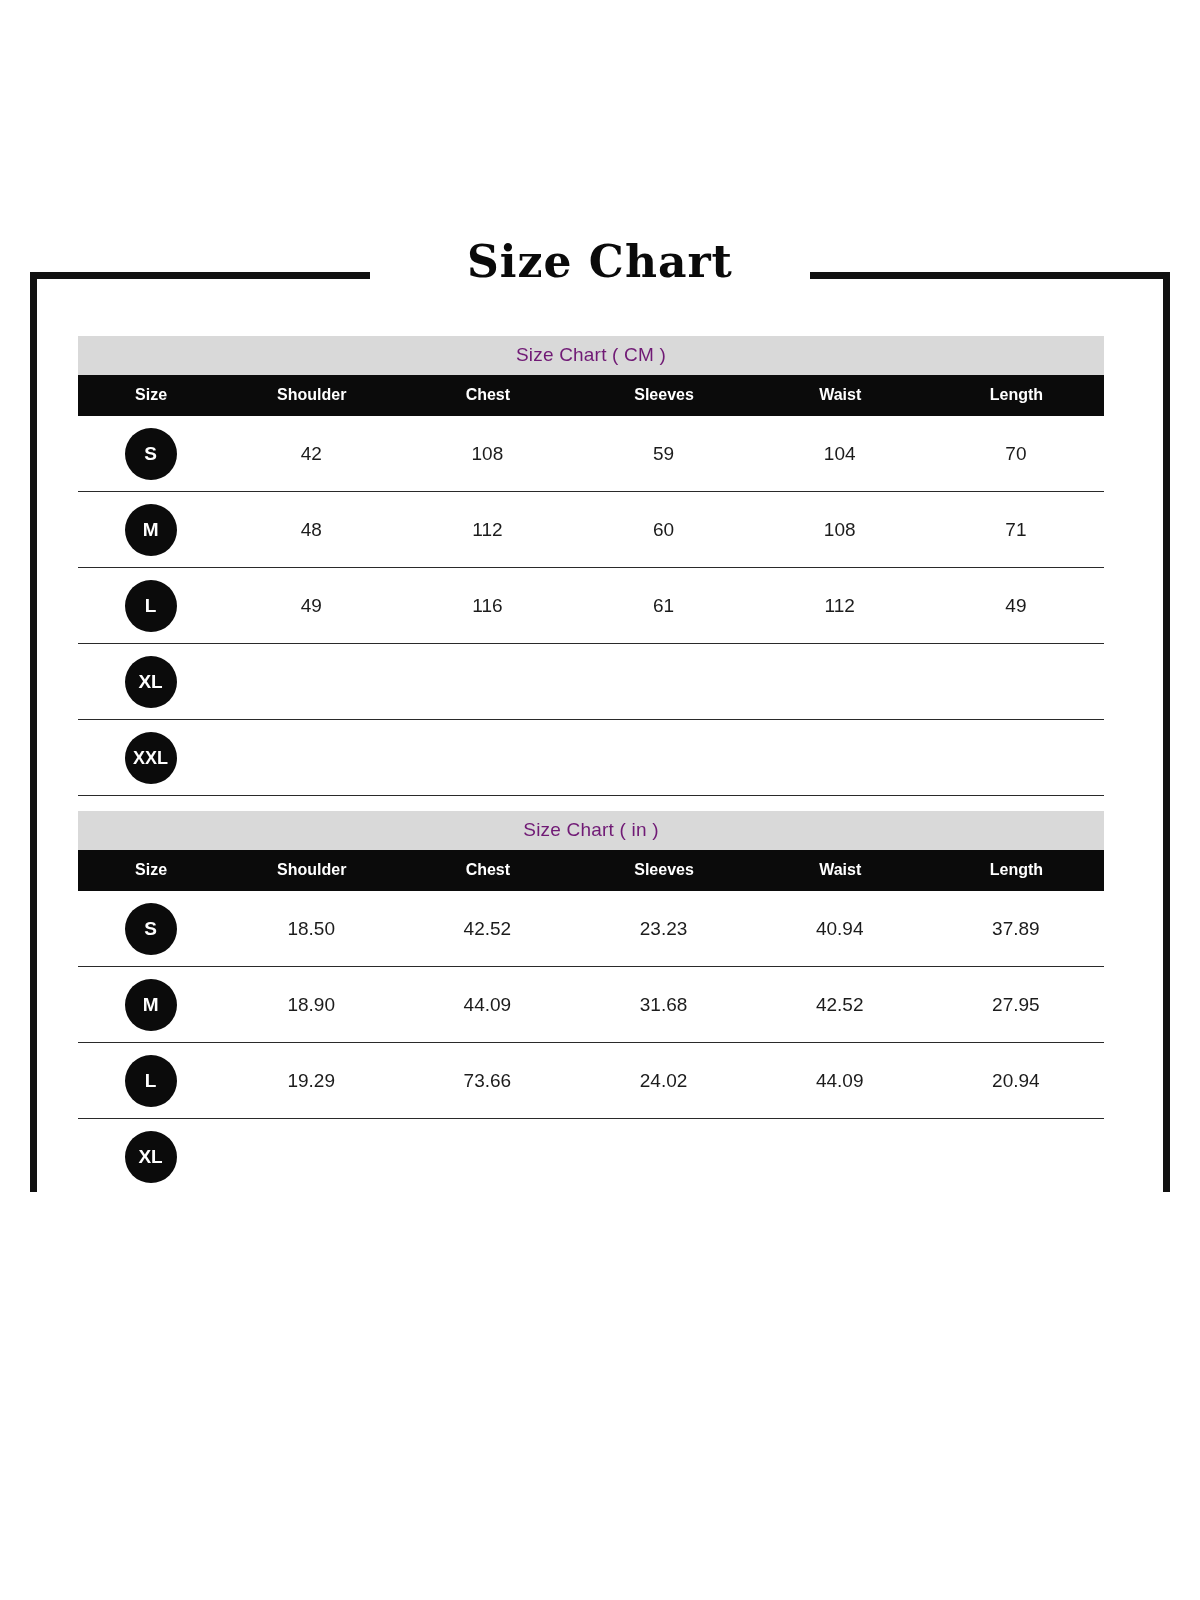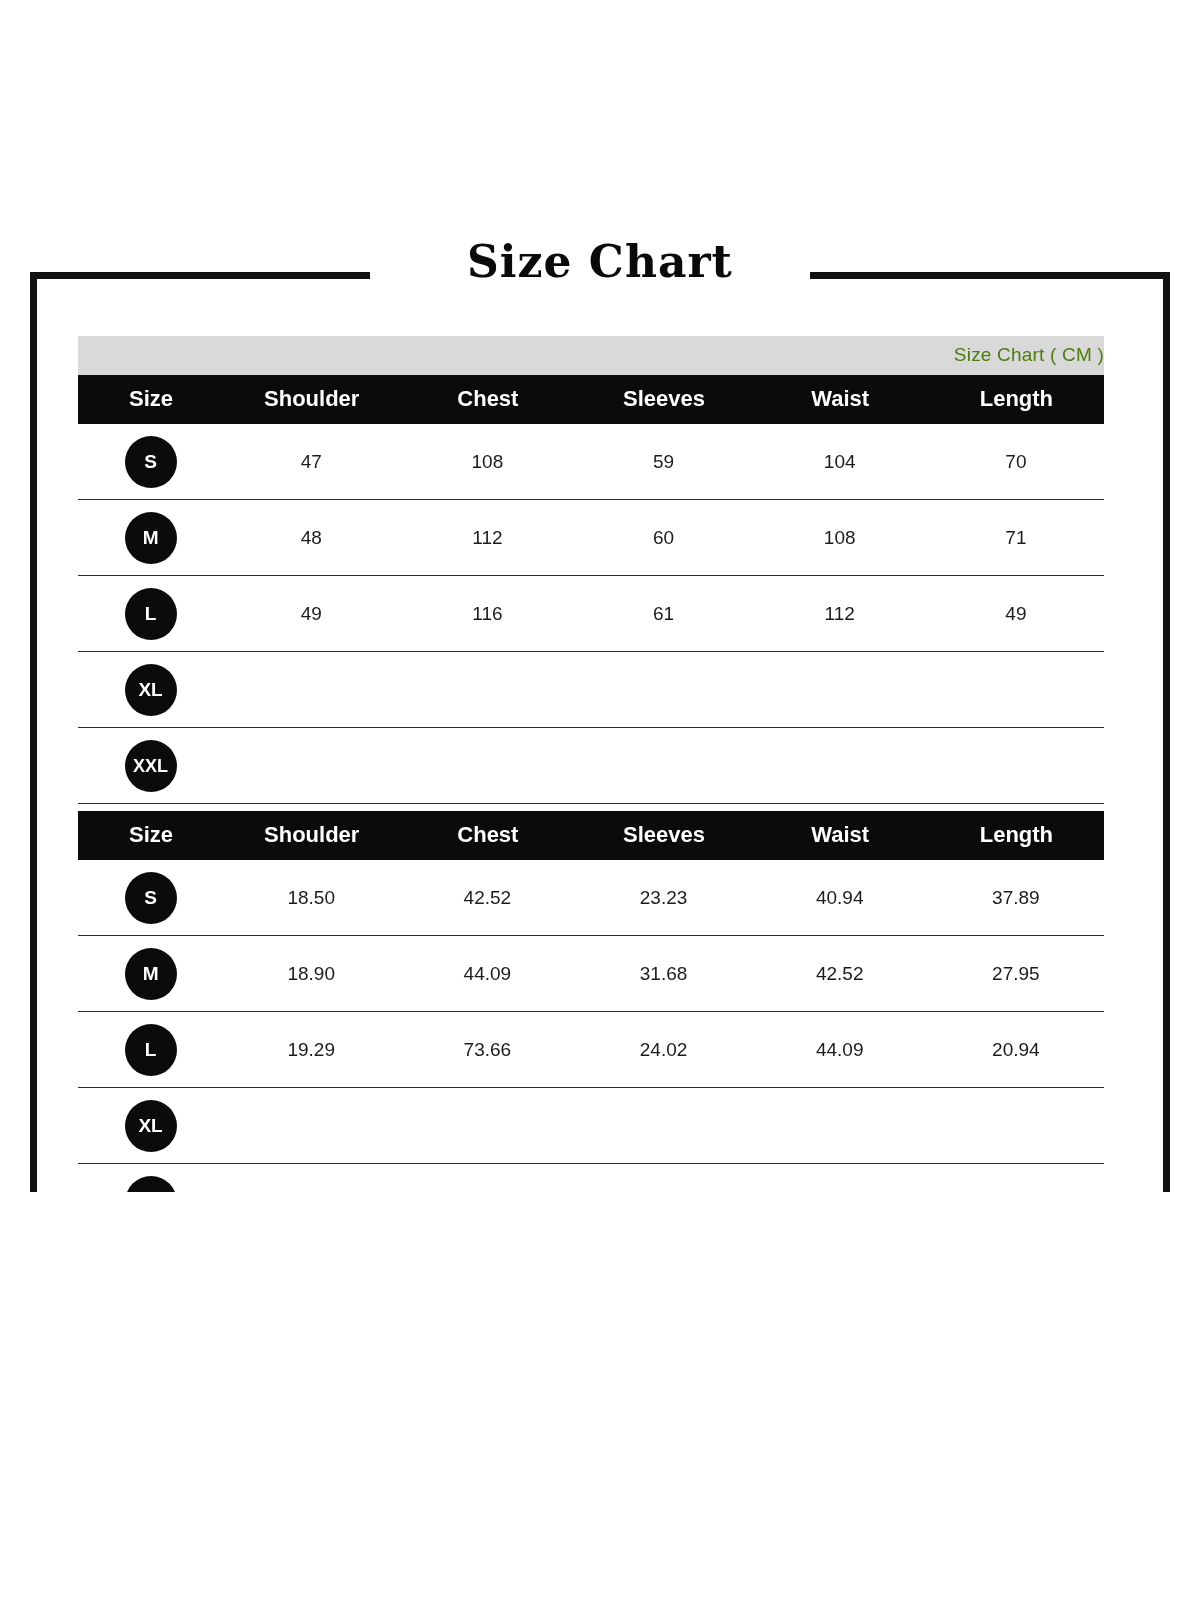--- a/index.html
+++ b/index.html
@@ -59,37 +59,37 @@
     position: absolute;
     left: 78px;
     width: 1026px;
   }
 
   #block-cm { top: 336px; }
   #block-in { top: 811px; }
 
   .band {
     background: #d9d9d9;
-    color: #4d7c0f;
+    color: #701a75;
     font-size: 19px;
-    text-align: right;
+    text-align: center;
     padding: 8px 0 9px 0;
     letter-spacing: .2px;
   }
 
   table.sz {
     width: 100%;
     border-collapse: collapse;
     table-layout: fixed;
   }
 
   table.sz thead th {
     background: #0b0b0b;
     color: #ffffff;
-    font-size: 22px;
+    font-size: 16px;
     font-weight: 700;
     padding: 11px 0 12px 1px;
     text-align: center;
   }
 
   table.sz tbody td {
     border-bottom: 1.5px solid #2a2a2a;
     height: 73px;
     font-size: 19px;
     color: #1c1c1c;
@@ -147,21 +147,21 @@
           <th>Shoulder</th>
           <th>Chest</th>
           <th>Sleeves</th>
           <th>Waist</th>
           <th>Length</th>
         </tr>
       </thead>
       <tbody>
         <tr>
           <td class="size-cell"><span class="pill">S</span></td>
-          <td>47</td>
+          <td>42</td>
           <td>108</td>
           <td>59</td>
           <td>104</td>
           <td>70</td>
         </tr>
         <tr>
           <td class="size-cell"><span class="pill">M</span></td>
           <td>48</td>
           <td>112</td>
           <td>60</td>
@@ -190,20 +190,21 @@
           <td></td>
           <td></td>
           <td></td>
           <td></td>
         </tr>
       </tbody>
     </table>
   </div>
 
   <div class="table-block" id="block-in">
+    <div class="band">Size Chart ( in )</div>
     <table class="sz">
       <colgroup>
         <col class="c-size">
           <col class="c-col">
           <col class="c-col">
           <col class="c-col">
           <col class="c-col">
           <col class="c-col">
       </colgroup>
       <thead>

